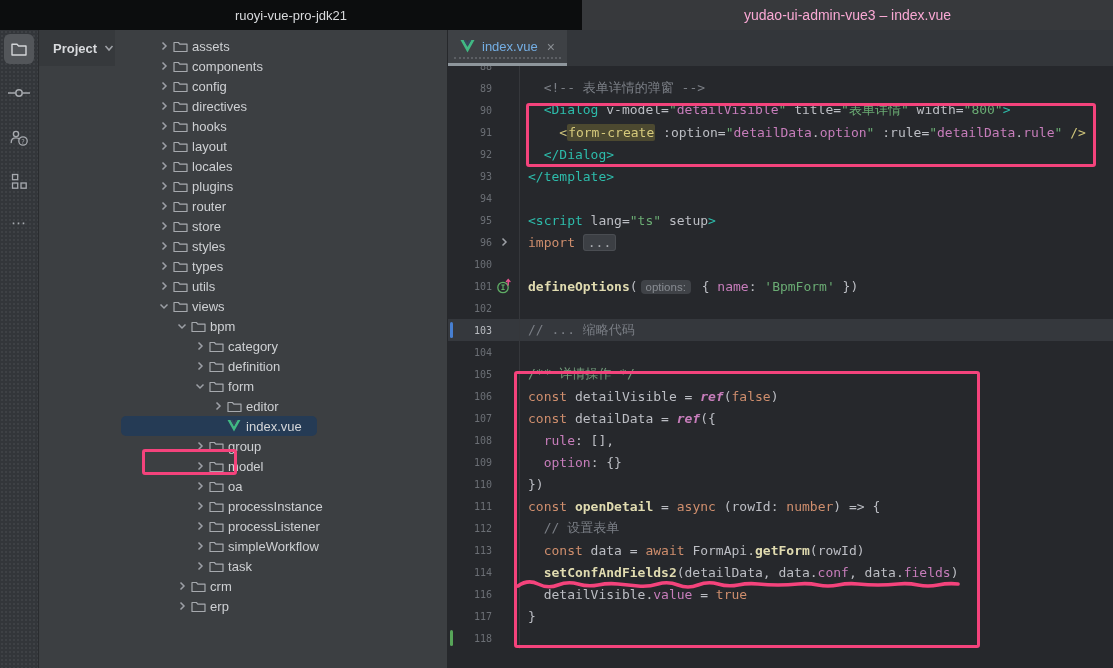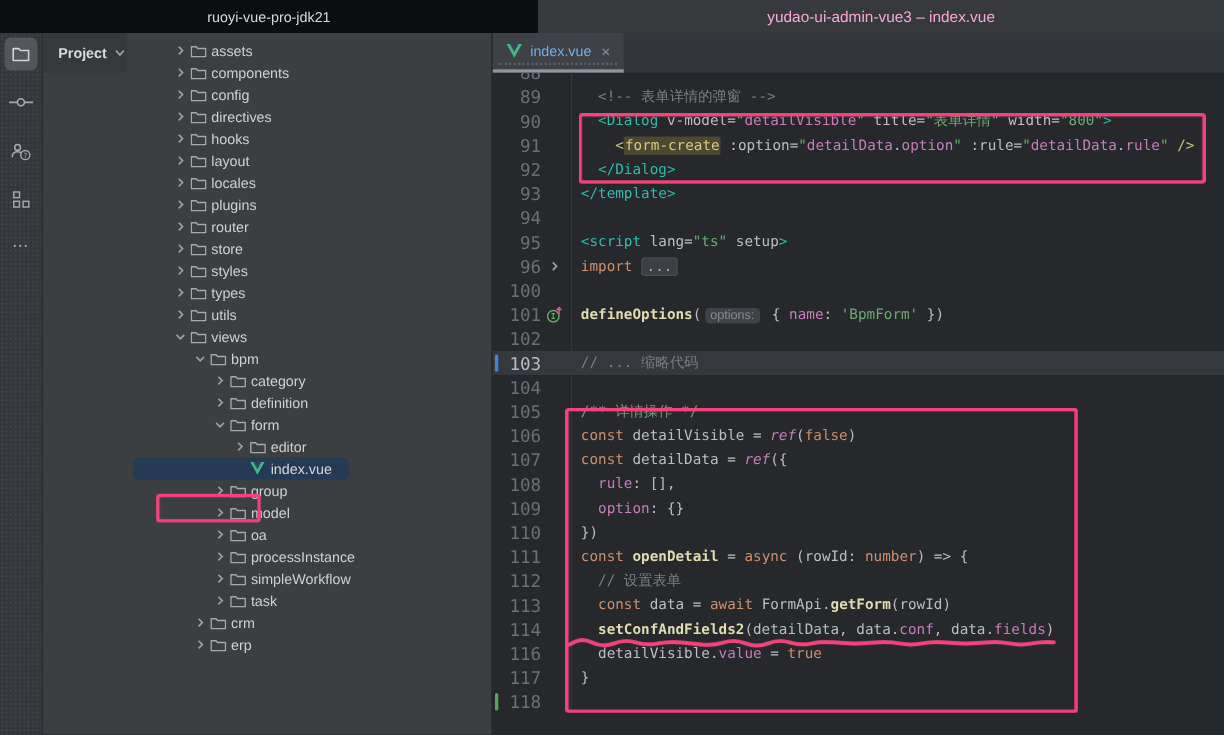--- a/index.html
+++ b/index.html
@@ -1,21 +1,21 @@
 <!DOCTYPE html>
 <html><head>
 <meta charset="utf-8">
 <style>
   * { margin:0; padding:0; box-sizing:border-box; }
   html,body { width:1113px; height:668px; overflow:hidden; background:#26282c;
               font-family:"Liberation Sans", sans-serif; }
 
   
   .titlebar { display:flex; height:30px; }
-  .tb-left  { width:489px; background:#0c0d0e; color:#d8d9dc; font-size:13px;
+  .tb-left  { width:582px; background:#0c0d0e; color:#d8d9dc; font-size:13px;
               display:flex; align-items:center; justify-content:center; }
   .tb-right { flex:1; background:#37393c; color:#f9a8d4; font-size:14px;
               display:flex; align-items:center; justify-content:center; }
 
   
   .app { display:flex; height:638px; }
 
   .stripe { width:39px; background:#33363a;
             background-image:radial-gradient(#3e4145 1px, transparent 1.2px);
             background-size:4px 4px;
@@ -48,40 +48,40 @@
   .tab .tlabel { color:#74aee4; font-size:13px; }
   .tab .tclose { color:#8b8f94; font-size:14px; margin-left:2px; }
 
   .code { position:relative; flex:1; overflow:hidden;
           font-family:"DejaVu Sans Mono", monospace; font-size:13px; }
   #lines { position:absolute; top:-11px; left:0; right:0; }
   .crow { height:22px; display:flex; align-items:center; white-space:pre; }
   .crow.active { background:#35383d; }
   .gut { width:72px; flex:none; height:22px; position:relative; display:flex; align-items:center;
          border-right:1px solid #35373b; }
-  .lnum { width:44px; text-align:right; color:#6b6f75; font-size:16px; flex:none; }
+  .lnum { width:44px; text-align:right; color:#6b6f75; font-size:10px; flex:none; }
   .crow.active .lnum { color:#b9bcc1; }
   .gslot { width:24px; flex:none; display:flex; align-items:center; justify-content:center; }
   .vcsbar { position:absolute; left:2px; top:3px; width:3px; height:16px; border-radius:2px; }
   .vcs-blue  { background:#477fd1; }
   .vcs-green { background:#57a559; }
   .codetxt { padding-left:8px; }
 
   
   .t-d   { color:#bcbec4; }
   .t-tag { color:#2dbcab; }
   .t-ct  { color:#cfc57b; }
   .t-cthl{ color:#d6ca7c; background:#4c4930; border-radius:2px; padding:1px 1px; }
   .t-kw  { color:#cf8e6d; }
   .t-str { color:#6aab73; }
   .t-ex  { color:#c77dbb; }
   .t-cm  { color:#7a7e85; }
   .t-doc { color:#739e7c; }
   .t-fn  { color:#e0dbb0; font-weight:bold; }
-  .t-rf  { color:#c77dbb; font-style:italic; font-weight:normal; }
+  .t-rf  { color:#c77dbb; font-style:italic; font-weight:bold; }
   .t-chip{ color:#888c92; background:#3f4247; border-radius:4px; padding:1px 5px;
            font-size:11.5px; font-family:"Liberation Sans", sans-serif; margin:4px 3px; }
   .t-fold{ color:#a9acb1; background:#3c3f44; border:1px solid #4a4d52; border-radius:3px;
            padding:0 4px; }
 
   
   .ann { position:absolute; border:3px solid #f4437c; border-radius:3px; pointer-events:none; z-index:9; }
   #ann-tree { left:142px; top:449px; width:95px;  height:26px;  position:fixed; }
   #ann-box1 { left:526px; top:103px; width:570px; height:64px;  position:fixed; }
   #ann-box2 { left:514px; top:371px; width:466px; height:277px; position:fixed; }
@@ -460,20 +460,34 @@
             <svg width="12" height="12" viewBox="0 0 12 12">
               <polyline points="4.5,2.5 8,6 4.5,9.5" fill="none" stroke="#9da0a6" stroke-width="1.5"></polyline>
             </svg>
           </span>
           <span class="ficon">
             <svg width="15" height="13" viewBox="0 0 15 13">
               <path d="M1 2.5 h4.4 l1.4 1.6 H14 v7.4 H1 z" fill="none" stroke="#a6a9ae" stroke-width="1.2" stroke-linejoin="round"></path>
             </svg>
           </span>
           <span class="lbl">processInstance</span>
+        </div>
+        <div class="trow">
+          <span style="display: inline-block; width: 76px; flex: 0 0 auto;"></span>
+          <span class="chev">
+            <svg width="12" height="12" viewBox="0 0 12 12">
+              <polyline points="4.5,2.5 8,6 4.5,9.5" fill="none" stroke="#9da0a6" stroke-width="1.5"></polyline>
+            </svg>
+          </span>
+          <span class="ficon">
+            <svg width="15" height="13" viewBox="0 0 15 13">
+              <path d="M1 2.5 h4.4 l1.4 1.6 H14 v7.4 H1 z" fill="none" stroke="#a6a9ae" stroke-width="1.2" stroke-linejoin="round"></path>
+            </svg>
+          </span>
+          <span class="lbl">processListener</span>
         </div>
         <div class="trow">
           <span style="display: inline-block; width: 76px; flex: 0 0 auto;"></span>
           <span class="chev">
             <svg width="12" height="12" viewBox="0 0 12 12">
               <polyline points="4.5,2.5 8,6 4.5,9.5" fill="none" stroke="#9da0a6" stroke-width="1.5"></polyline>
             </svg>
           </span>
           <span class="ficon">
             <svg width="15" height="13" viewBox="0 0 15 13">

